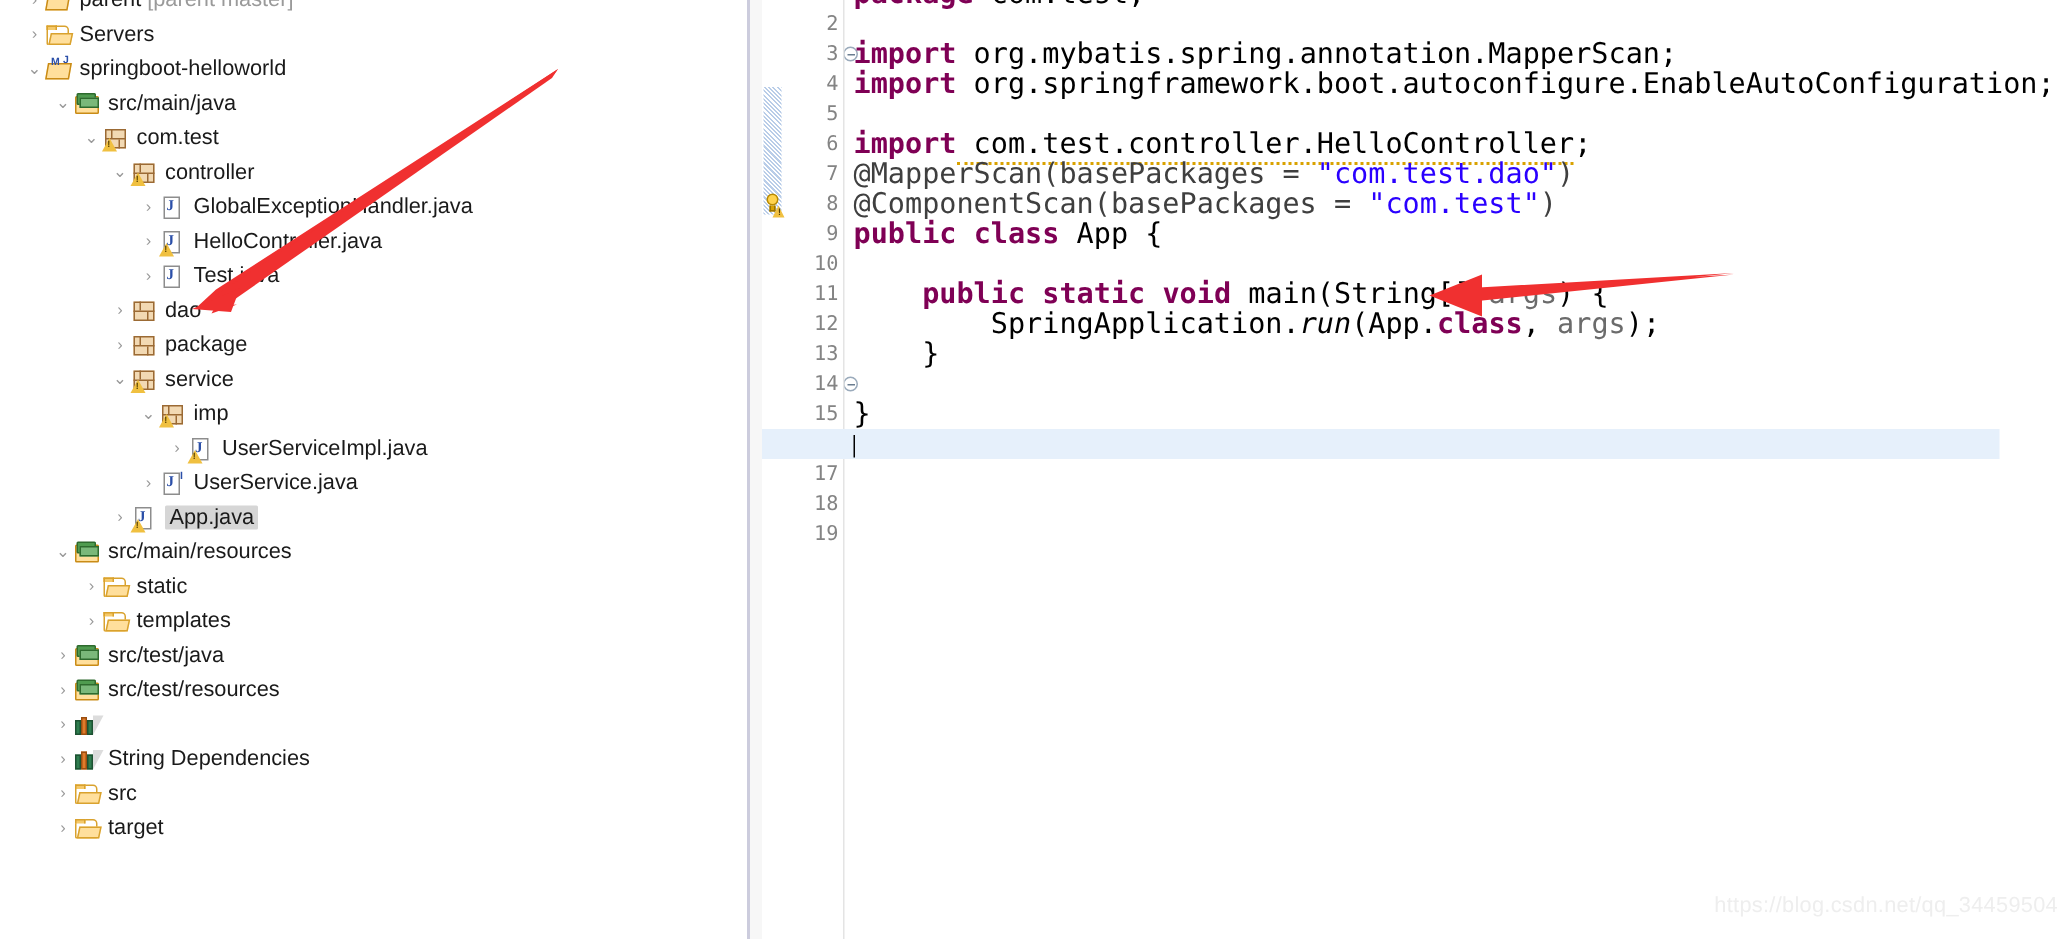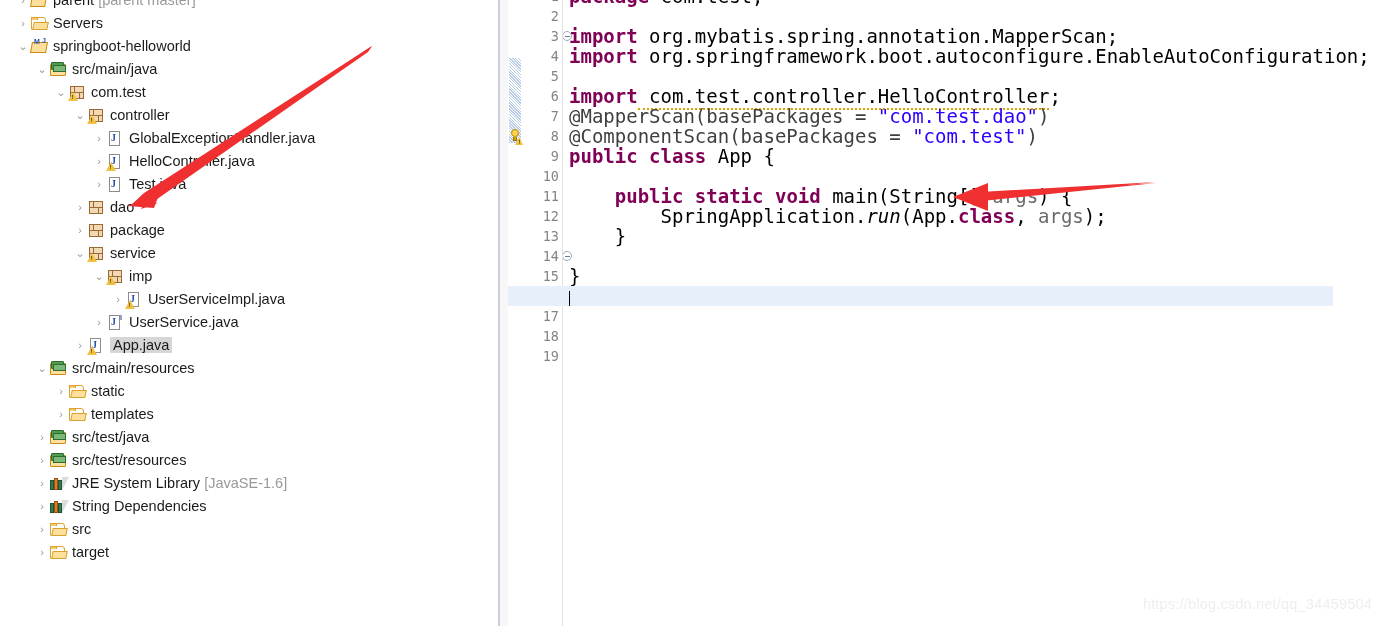--- a/index.html
+++ b/index.html
@@ -599,21 +599,20 @@
           <span style="display:inline-block;width:35px;flex:0 0 35px;"></span>
           <span class="twisty">›</span>
           <span class="ticon">
             <span class="ic ic-lib">
               <span class="b1"></span>
               <span class="b2"></span>
               <span class="b3"></span>
               <span class="b4"></span>
             </span>
           </span>
-          <span class="tlabel"><span class="">JRE System Library<span class="jre"> [JavaSE-1.6]</span></span></span>
         </div>
         <div class="tree-row">
           <span style="display:inline-block;width:35px;flex:0 0 35px;"></span>
           <span class="twisty">›</span>
           <span class="ticon">
             <span class="ic ic-lib">
               <span class="b1"></span>
               <span class="b2"></span>
               <span class="b3"></span>
               <span class="b4"></span>

